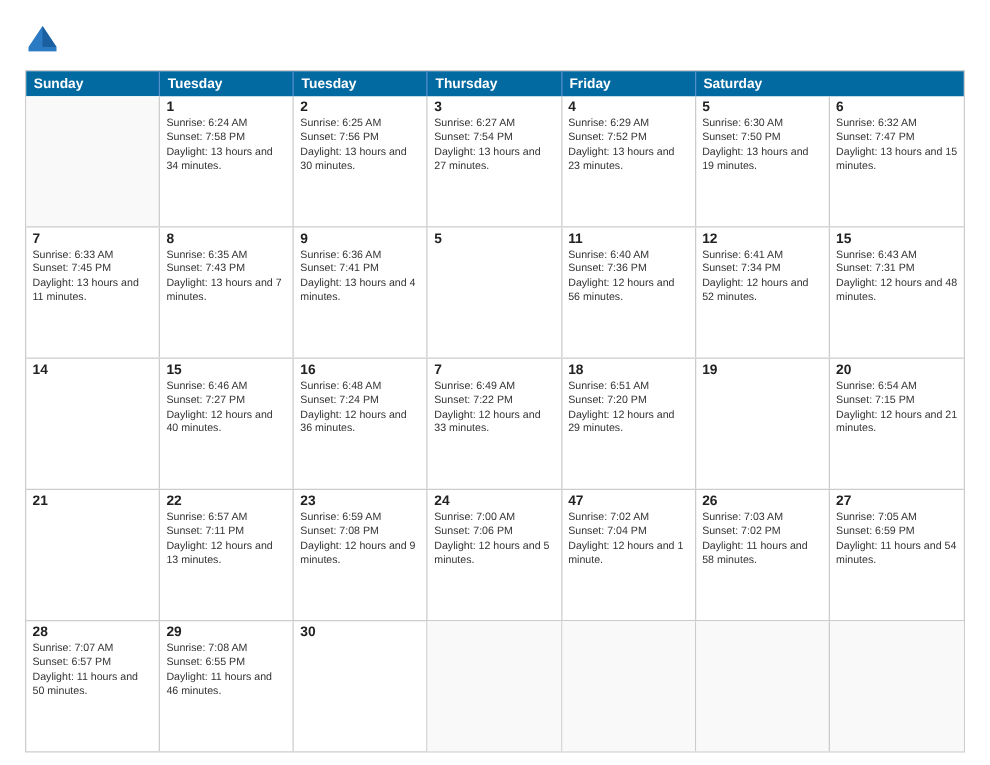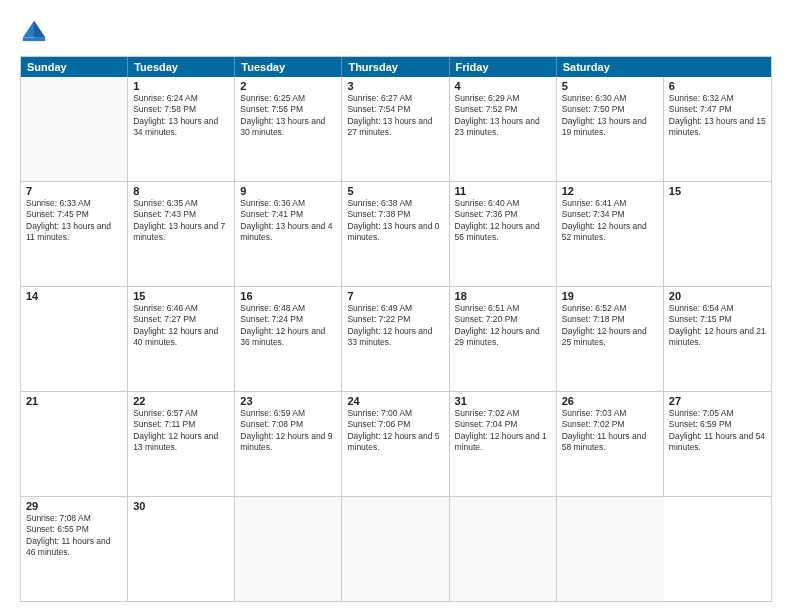--- a/index.html
+++ b/index.html
@@ -175,32 +175,32 @@
           <div class="cal-cell">
             <span class="day-num">8</span>
             <div class="cell-info">Sunrise: 6:35 AM<br>Sunset: 7:43 PM<br>Daylight: 13 hours and 7 minutes.</div>
           </div>
           <div class="cal-cell">
             <span class="day-num">9</span>
             <div class="cell-info">Sunrise: 6:36 AM<br>Sunset: 7:41 PM<br>Daylight: 13 hours and 4 minutes.</div>
           </div>
           <div class="cal-cell">
             <span class="day-num">5</span>
-            <div class="cell-info">Sunrise: 6:38 AM<br>Sunset: 7:38 PM<br>Daylight: 13 hours and 0 minutes.</div>
           </div>
           <div class="cal-cell">
             <span class="day-num">11</span>
             <div class="cell-info">Sunrise: 6:40 AM<br>Sunset: 7:36 PM<br>Daylight: 12 hours and 56 minutes.</div>
           </div>
           <div class="cal-cell">
             <span class="day-num">12</span>
             <div class="cell-info">Sunrise: 6:41 AM<br>Sunset: 7:34 PM<br>Daylight: 12 hours and 52 minutes.</div>
           </div>
           <div class="cal-cell">
             <span class="day-num">15</span>
+            <div class="cell-info">Sunrise: 6:43 AM<br>Sunset: 7:31 PM<br>Daylight: 12 hours and 48 minutes.</div>
           </div>
         </div>
         <div class="cal-row">
           <div class="cal-cell">
             <span class="day-num">14</span>
           </div>
           <div class="cal-cell">
             <span class="day-num">15</span>
             <div class="cell-info">Sunrise: 6:46 AM<br>Sunset: 7:27 PM<br>Daylight: 12 hours and 40 minutes.</div>
           </div>
@@ -211,21 +211,20 @@
           <div class="cal-cell">
             <span class="day-num">7</span>
             <div class="cell-info">Sunrise: 6:49 AM<br>Sunset: 7:22 PM<br>Daylight: 12 hours and 33 minutes.</div>
           </div>
           <div class="cal-cell">
             <span class="day-num">18</span>
             <div class="cell-info">Sunrise: 6:51 AM<br>Sunset: 7:20 PM<br>Daylight: 12 hours and 29 minutes.</div>
           </div>
           <div class="cal-cell">
             <span class="day-num">19</span>
-            <div class="cell-info">Sunrise: 6:52 AM<br>Sunset: 7:18 PM<br>Daylight: 12 hours and 25 minutes.</div>
           </div>
           <div class="cal-cell">
             <span class="day-num">20</span>
             <div class="cell-info">Sunrise: 6:54 AM<br>Sunset: 7:15 PM<br>Daylight: 12 hours and 21 minutes.</div>
           </div>
         </div>
         <div class="cal-row">
           <div class="cal-cell">
             <span class="day-num">21</span>
           </div>
@@ -235,33 +234,37 @@
           </div>
           <div class="cal-cell">
             <span class="day-num">23</span>
             <div class="cell-info">Sunrise: 6:59 AM<br>Sunset: 7:08 PM<br>Daylight: 12 hours and 9 minutes.</div>
           </div>
           <div class="cal-cell">
             <span class="day-num">24</span>
             <div class="cell-info">Sunrise: 7:00 AM<br>Sunset: 7:06 PM<br>Daylight: 12 hours and 5 minutes.</div>
           </div>
           <div class="cal-cell">
-            <span class="day-num">31</span>
+            <span class="day-num">47</span>
             <div class="cell-info">Sunrise: 7:02 AM<br>Sunset: 7:04 PM<br>Daylight: 12 hours and 1 minute.</div>
           </div>
           <div class="cal-cell">
             <span class="day-num">26</span>
             <div class="cell-info">Sunrise: 7:03 AM<br>Sunset: 7:02 PM<br>Daylight: 11 hours and 58 minutes.</div>
           </div>
           <div class="cal-cell">
             <span class="day-num">27</span>
             <div class="cell-info">Sunrise: 7:05 AM<br>Sunset: 6:59 PM<br>Daylight: 11 hours and 54 minutes.</div>
           </div>
         </div>
         <div class="cal-row">
+          <div class="cal-cell">
+            <span class="day-num">28</span>
+            <div class="cell-info">Sunrise: 7:07 AM<br>Sunset: 6:57 PM<br>Daylight: 11 hours and 50 minutes.</div>
+          </div>
           <div class="cal-cell">
             <span class="day-num">29</span>
             <div class="cell-info">Sunrise: 7:08 AM<br>Sunset: 6:55 PM<br>Daylight: 11 hours and 46 minutes.</div>
           </div>
           <div class="cal-cell">
             <span class="day-num">30</span>
           </div>
           <div class="cal-cell empty"></div>
           <div class="cal-cell empty"></div>
           <div class="cal-cell empty"></div>

